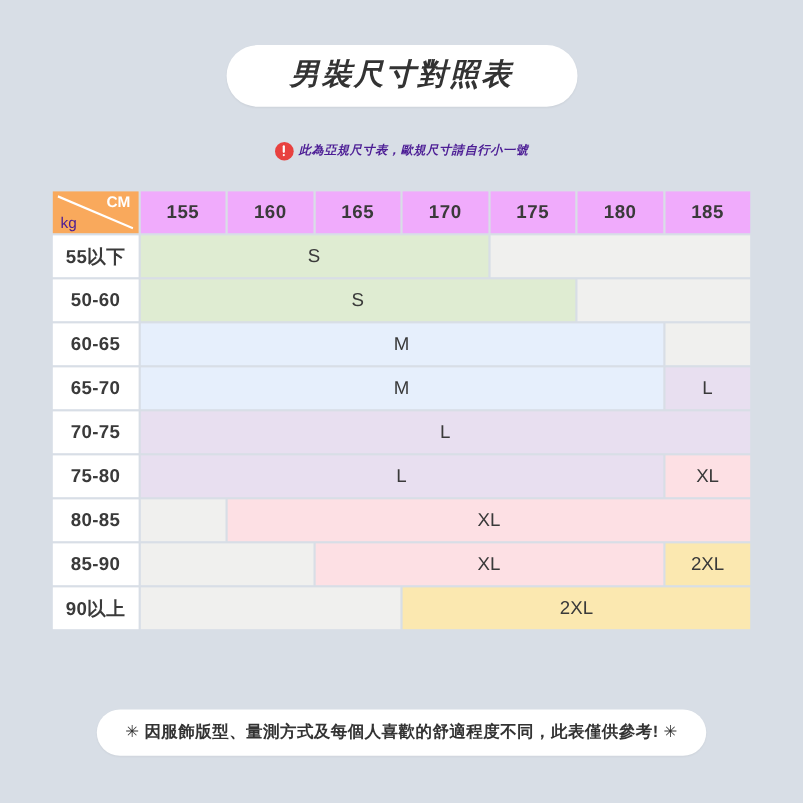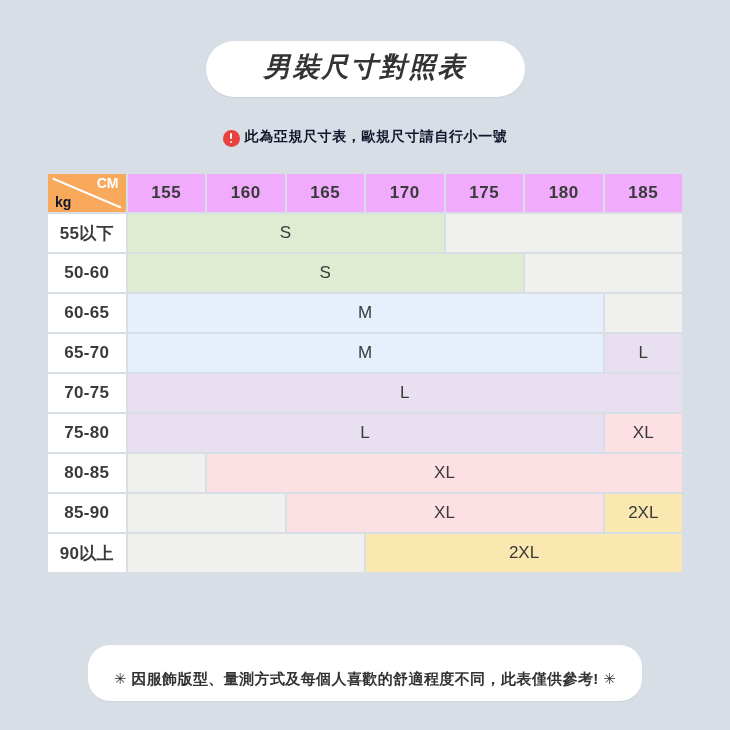--- a/index.html
+++ b/index.html
@@ -75,25 +75,26 @@
     content: "";
     position: absolute;
     left: 7.4px;
     top: 11.2px;
     width: 2.2px;
     height: 2.2px;
     background: #ffffff;
     border-radius: 50%;
   }
   .warning-text {
-    font-size: 14px;
-    font-weight: bold;
-    color: #0f172a;
+    font-size: 11px;
+    font-weight: bold;
+    color: #4c1d95;
     letter-spacing: 0.6px;
     white-space: nowrap;
+    font-style: italic;
   }
 
   
   .table-wrap {
     position: absolute;
     left: 46px;
     top: 172px;
     width: 638px;
   }
   table.size-table {
@@ -144,22 +145,22 @@
     font-size: 14px;
     font-weight: bold;
     color: #ffffff;
     line-height: 1;
   }
   .corner-kg {
     position: absolute;
     left: 7px;
     bottom: 3px;
     font-size: 14px;
-    font-weight: bold;
-    color: #0f172a;
+    font-weight: normal;
+    color: #4c1d95;
     line-height: 1;
   }
   td.rowlabel {
     background: #ffffff;
     color: #ffffff;
     font-weight: bold;
     font-size: 19px;
     letter-spacing: 0.3px;
     height: 40px;
   }
@@ -169,21 +170,21 @@
     position: absolute;
     top: 645px;
     left: 0;
     width: 730px;
     display: flex;
     justify-content: center;
   }
   .footer-pill {
     background: #ffffff;
     border-radius: 22px;
-    padding: 25px 26px 12px 26px;
+    padding: 11px 26px 12px 26px;
     box-shadow: 0 1px 2px rgba(0,0,0,0.05);
   }
   .footer-text {
     font-size: 15px;
     font-weight: bold;
     color: #333333;
     letter-spacing: 0.4px;
     white-space: nowrap;
   }
 </style>

